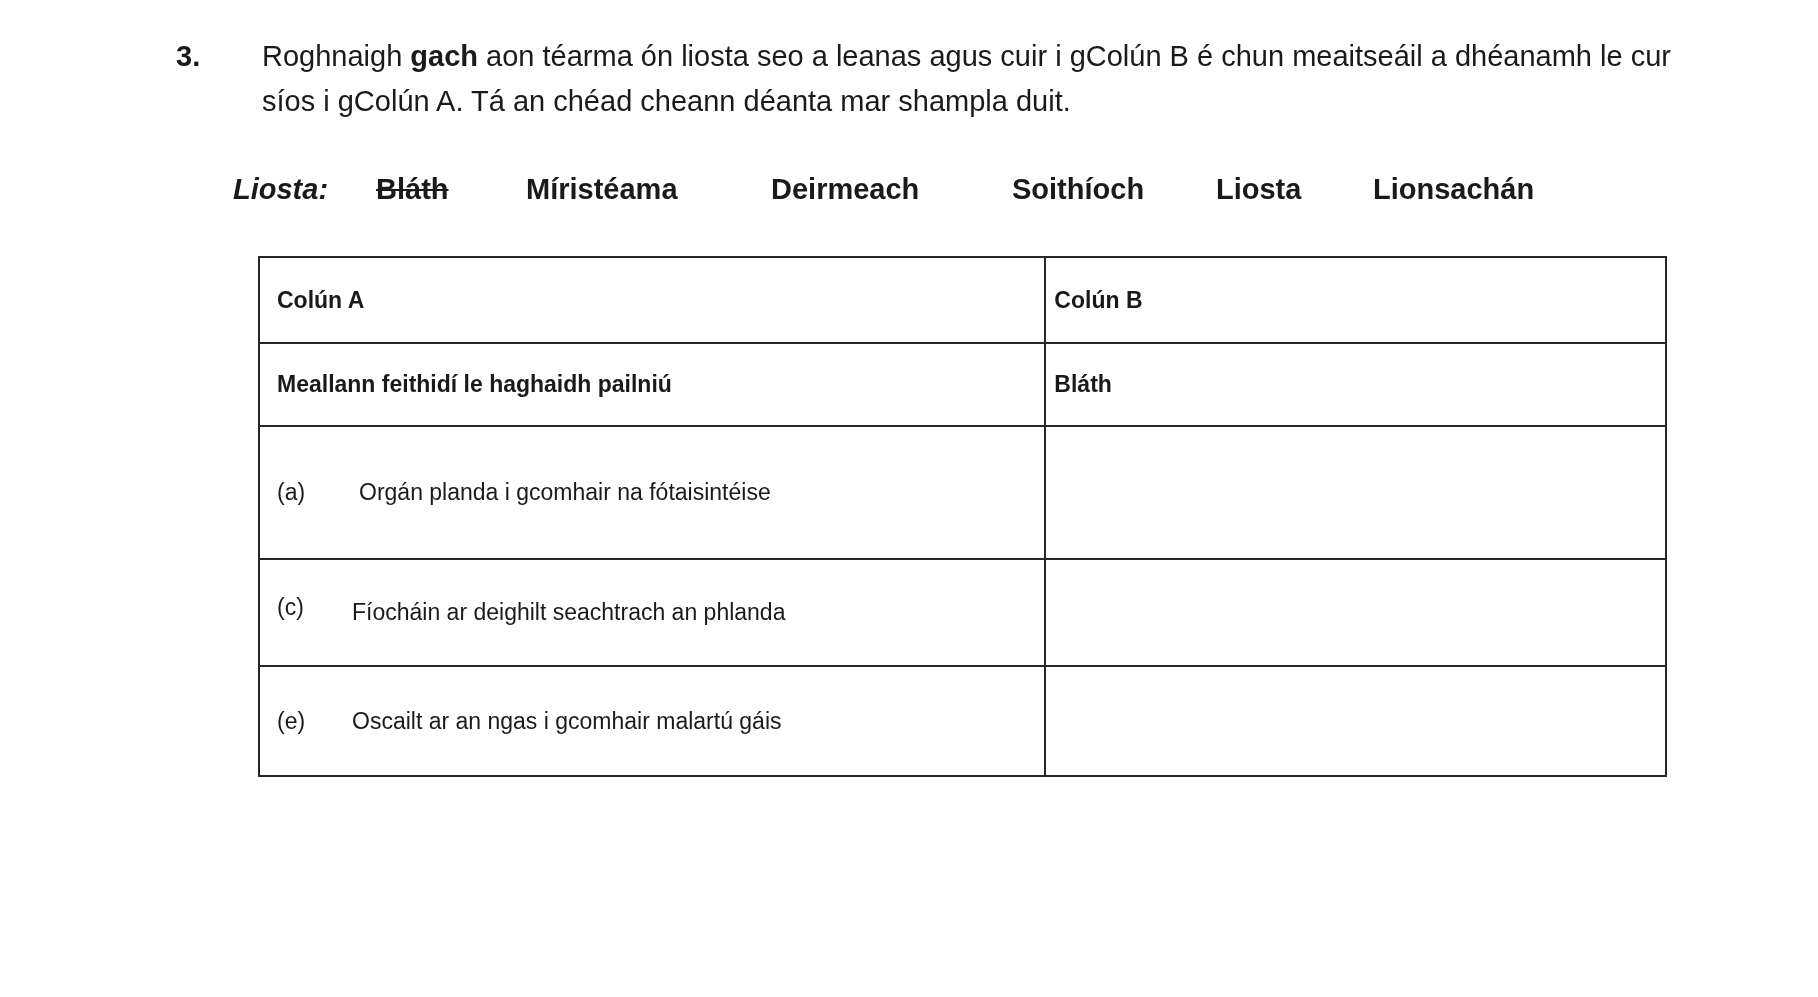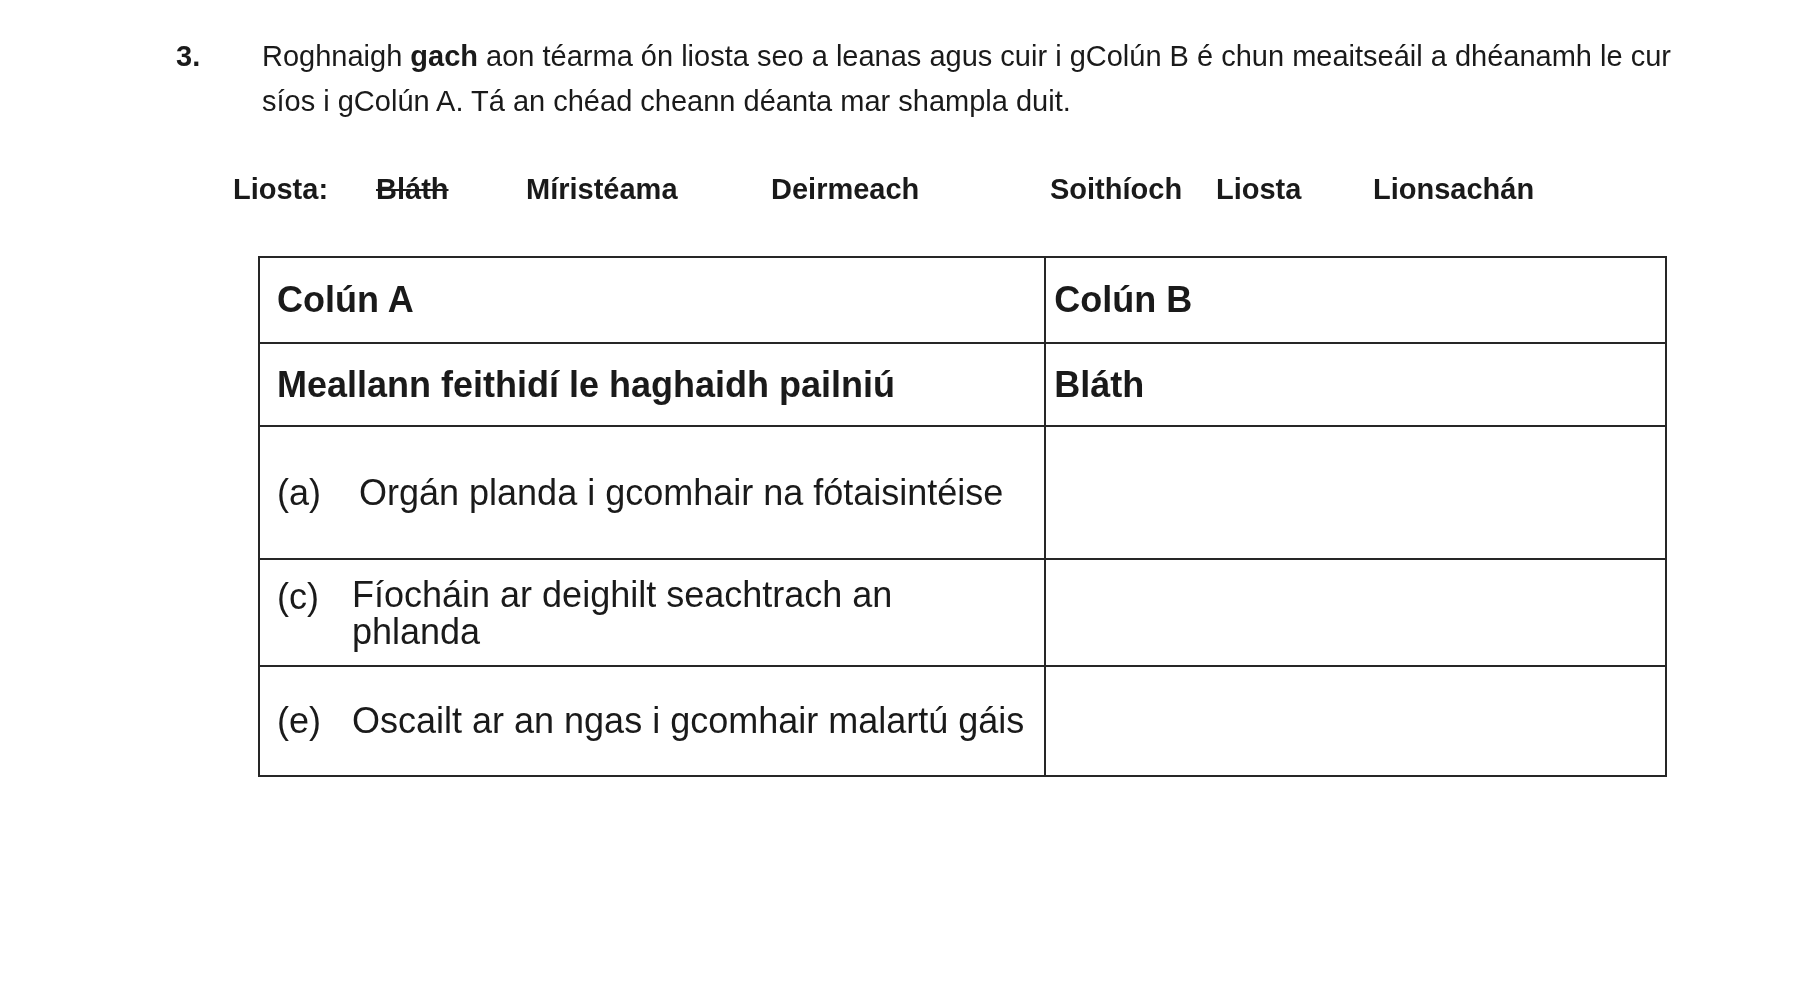--- a/index.html
+++ b/index.html
@@ -17,27 +17,27 @@
   }
   .qtext {
     margin-left: 86px;
   }
   .qtext b { font-weight: bold; }
   .liosta {
     position: absolute; top: 168px; left: 233px; height: 42px;
     font-size: 29px; line-height: 42px; font-weight: bold;
   }
   .liosta span { position: absolute; white-space: nowrap; top: 0; }
-  .liosta .label { }
+  .liosta .label { font-style: italic; }
   .liosta .struck { text-decoration: line-through; text-decoration-thickness: 2px; }
 
   table.match {
     position: absolute; left: 258px; top: 256px;
     width: 1409px; border-collapse: collapse;
-    font-size: 36px;
+    font-size: 23px;
   }
   table.match td {
     border: 2px solid #262626; padding: 0 0 0 17px; vertical-align: middle;
   }
   table.match td.colA { width: 764px; }
   table.match td.colB { width: 608px; padding-left: 8px; }
   .bold { font-weight: bold; }
   .rowlabel { display: inline-block; width: 75px; }
   .rowtext { display: inline-block; vertical-align: top; }
   .twoline .rowtext { width: 640px; line-height: 37px; }
@@ -48,21 +48,21 @@
 <div class="question">
   <span class="qnum">3.</span>
   <div class="qtext"><span>Roghnaigh </span><b>gach</b><span> aon téarma ón liosta seo a leanas agus cuir i gColún B é chun meaitseáil a dhéanamh le cur síos i gColún A. Tá an chéad cheann déanta mar shampla duit.</span></div>
 </div>
 
 <div class="liosta">
   <span class="label" style="left:0px">Liosta:</span>
   <span class="struck" style="left:143px">Bláth</span>
   <span style="left:293px">Míristéama</span>
   <span style="left:538px">Deirmeach</span>
-  <span style="left:817px">Soithíoch</span>
+  <span style="left:779px">Soithíoch</span>
   <span style="left:983px">Liosta</span>
   <span style="left:1140px">Lionsachán</span>
 </div>
 
 <table class="match">
   <tbody>
       <tr style="height:86px">
     <td class="colA bold">Colún A</td>
     <td class="colB bold">Colún B</td>
   </tr>

